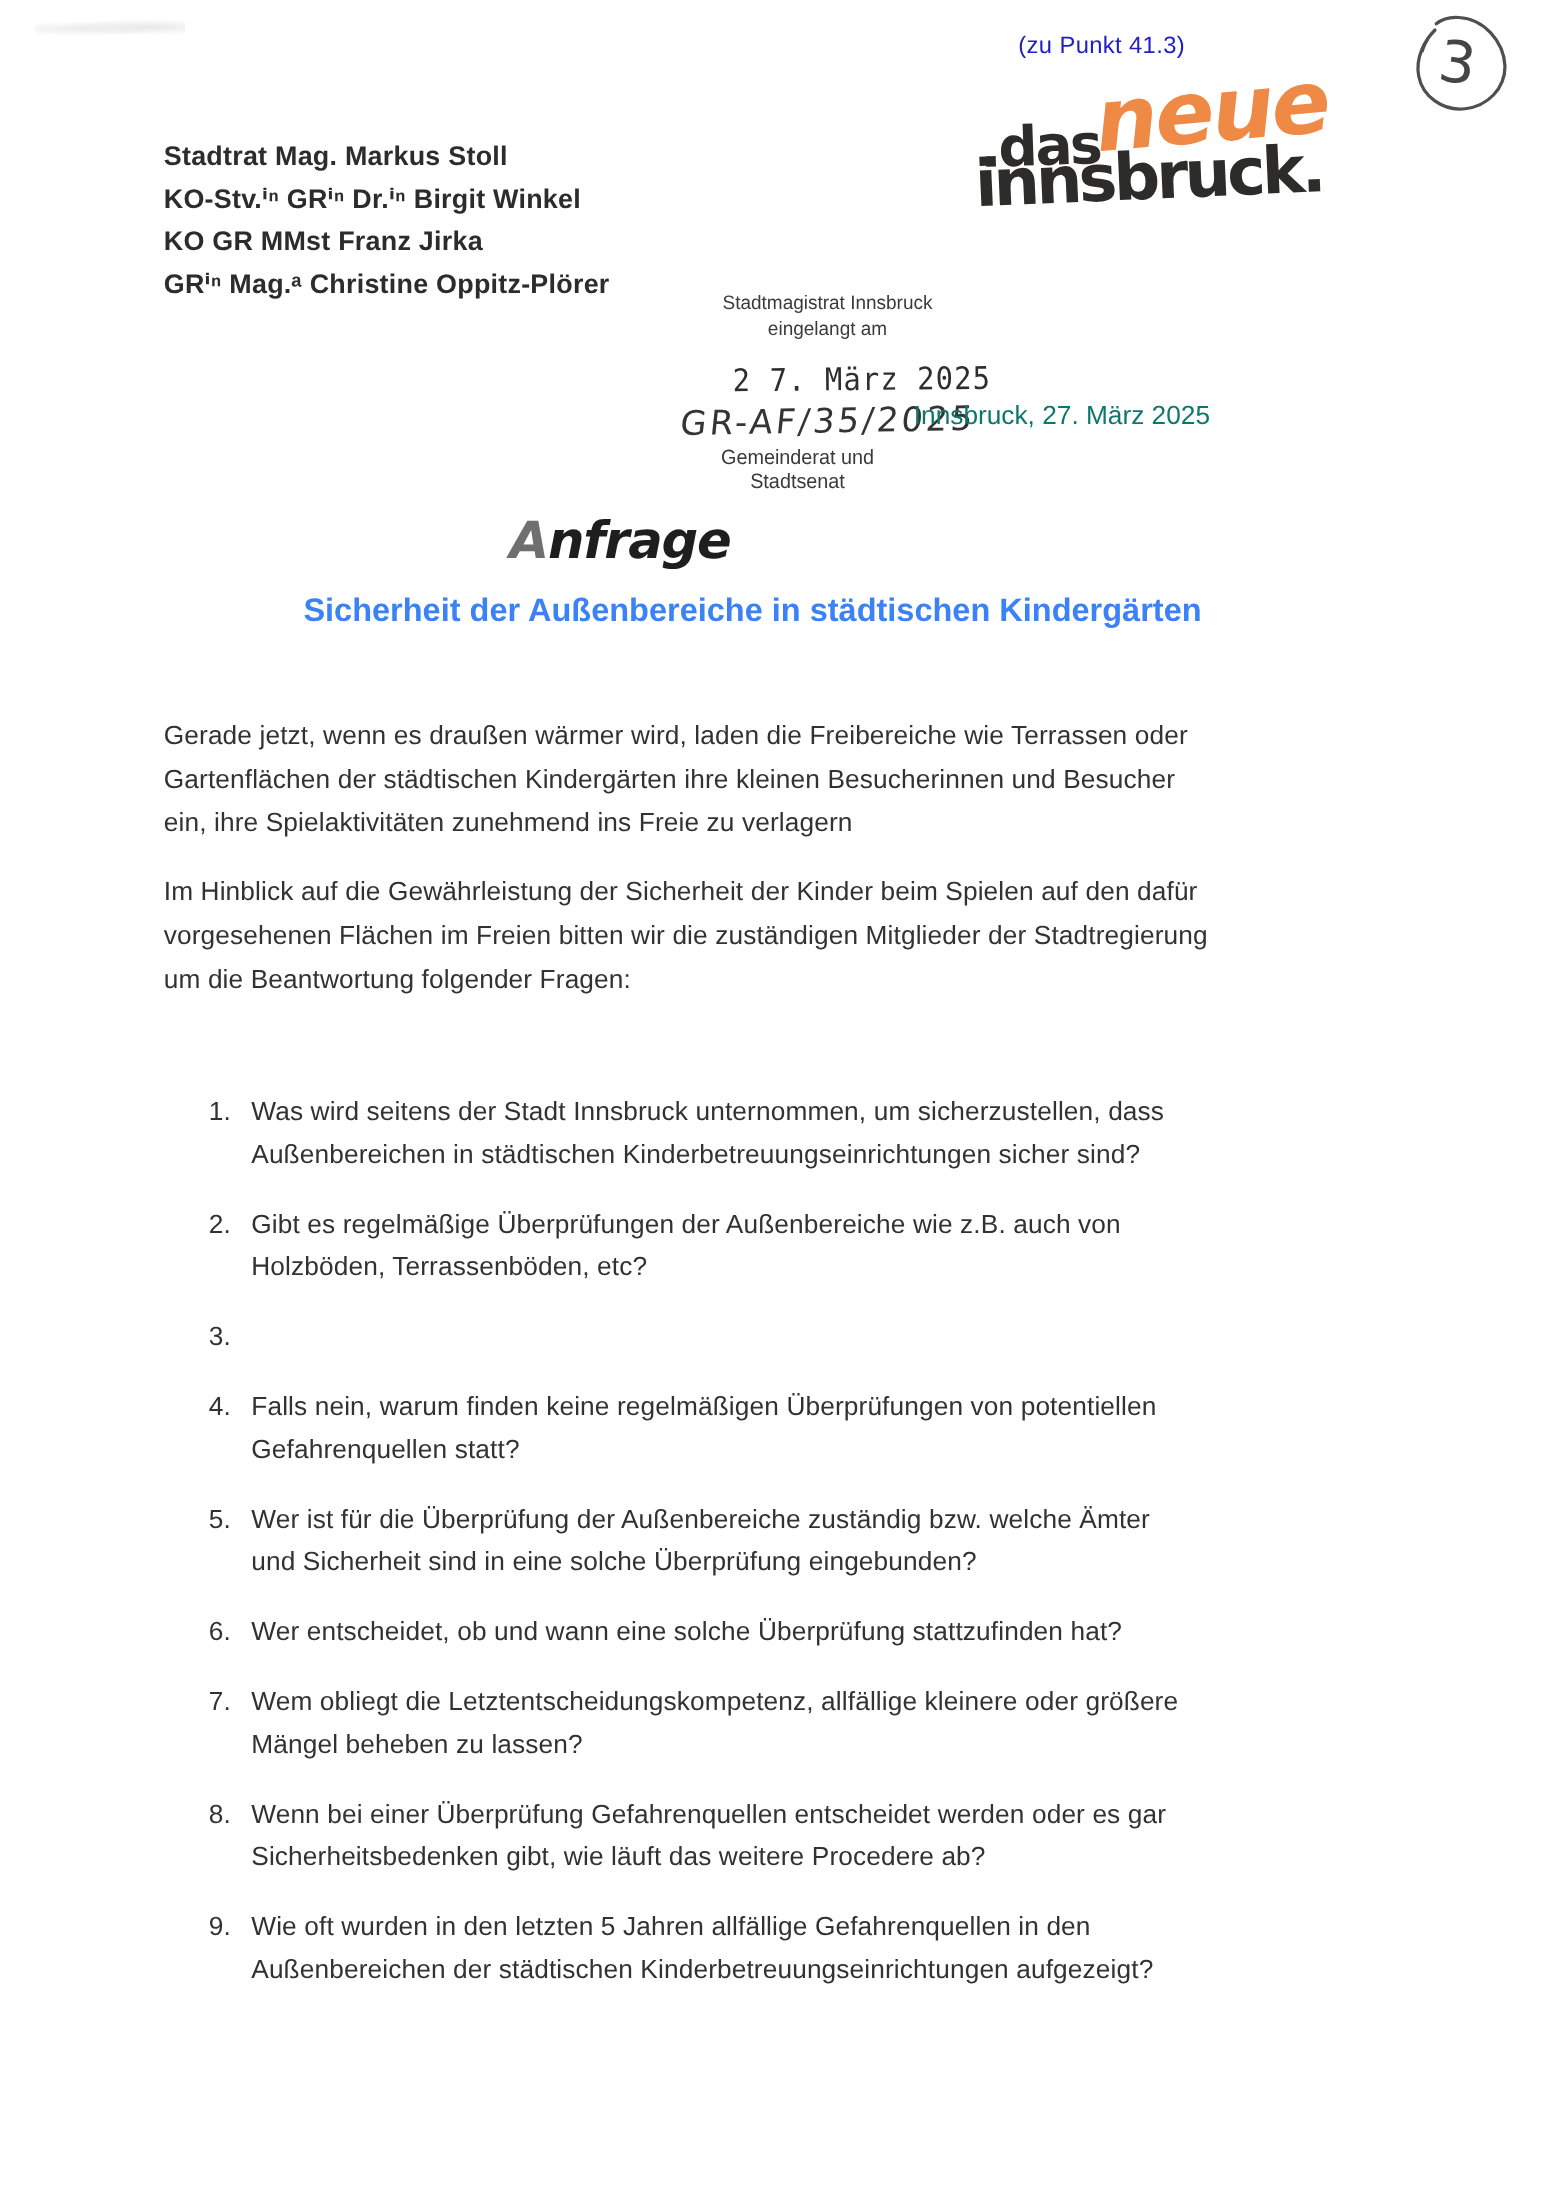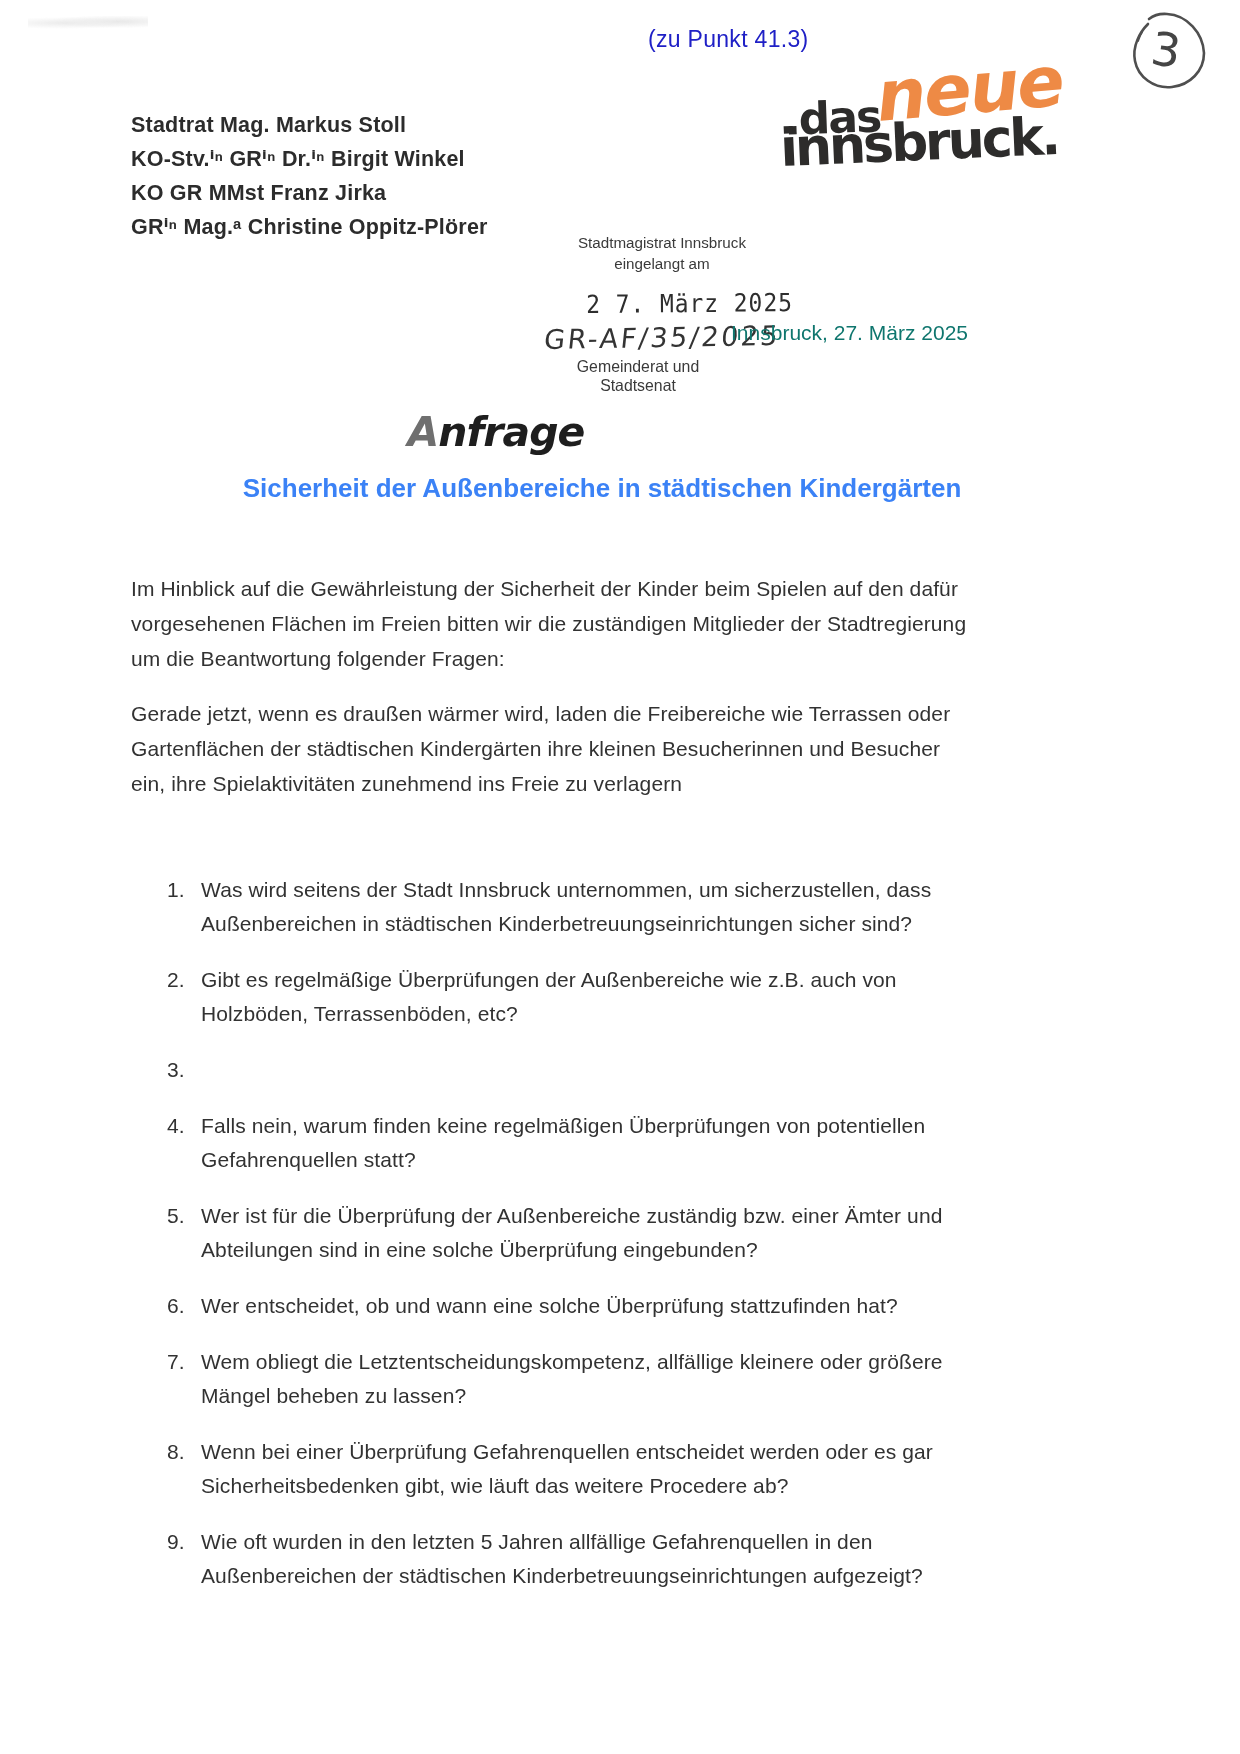--- a/index.html
+++ b/index.html
@@ -12,21 +12,21 @@
     color:#2f2f2f;
     overflow:hidden;
   }
   
   .smudge{position:absolute;left:28px;top:16px;width:120px;height:14px;
     background:radial-gradient(ellipse at 30% 50%, #dcdcdc 0%, rgba(220,220,220,0) 60%),
                radial-gradient(ellipse at 75% 40%, #d5d5d5 0%, rgba(213,213,213,0) 55%);
     opacity:.55;}
   
   .ref-note{position:absolute;left:648px;top:26px;width:300px;
-    font-size:23px;color:#1f20c6;letter-spacing:.3px;text-align:left;}
+    font-size:19px;color:#1f20c6;letter-spacing:.3px;text-align:right;}
   
   .circled{position:absolute;left:1118px;top:2px;width:96px;height:96px;}
   
   .senders{position:absolute;left:131px;top:108px;font-weight:700;font-size:21.5px;
     line-height:34px;color:#2c2c2c;letter-spacing:.2px;}
   
   .logo{position:absolute;left:780px;top:58px;width:330px;height:132px;}
   .logo .neue{position:absolute;left:96px;top:-4px;z-index:1;
     font-family:"DejaVu Sans",sans-serif;font-style:italic;font-weight:700;
     font-size:70px;line-height:1;color:#ee8a45;letter-spacing:-2px;
@@ -105,42 +105,42 @@
   <div class="file-no">GR-AF/35/2025</div>
   <div class="stamp-foot">Gemeinderat und Stadtsenat</div>
 
   <div class="dateline">Innsbruck, 27. März 2025</div>
 
   <div class="doc-title"><span class="initial">A</span><span>nfrage</span></div>
 
   <div class="subject">Sicherheit der Außenbereiche in städtischen Kindergärten</div>
 
   <div class="body">
+    <p>Gerade jetzt, wenn es draußen wärmer wird, laden die Freibereiche wie Terrassen oder Gartenflächen der städtischen Kindergärten ihre kleinen Besucherinnen und Besucher ein, ihre Spielaktivitäten zunehmend ins Freie zu verlagern</p>
     <p>Im Hinblick auf die Gewährleistung der Sicherheit der Kinder beim Spielen auf den dafür vorgesehenen Flächen im Freien bitten wir die zuständigen Mitglieder der Stadtregierung um die Beantwortung folgender Fragen:</p>
-    <p>Gerade jetzt, wenn es draußen wärmer wird, laden die Freibereiche wie Terrassen oder Gartenflächen der städtischen Kindergärten ihre kleinen Besucherinnen und Besucher ein, ihre Spielaktivitäten zunehmend ins Freie zu verlagern</p>
 
     <ol class="q-list">
       <li class="q">
         <span class="q-num">1.</span>
         <span class="q-text">Was wird seitens der Stadt Innsbruck unternommen, um sicherzustellen, dass Außenbereichen in städtischen Kinderbetreuungseinrichtungen sicher sind?</span>
       </li>
       <li class="q">
         <span class="q-num">2.</span>
         <span class="q-text">Gibt es regelmäßige Überprüfungen der Außenbereiche wie z.B. auch von Holzböden, Terrassenböden, etc?</span>
       </li>
       <li class="q">
         <span class="q-num">3.</span>
       </li>
       <li class="q">
         <span class="q-num">4.</span>
         <span class="q-text">Falls nein, warum finden keine regelmäßigen Überprüfungen von potentiellen Gefahrenquellen statt?</span>
       </li>
       <li class="q">
         <span class="q-num">5.</span>
-        <span class="q-text">Wer ist für die Überprüfung der Außenbereiche zuständig bzw. einer Ämter und Abteilungen sind in eine solche Überprüfung eingebunden?</span>
+        <span class="q-text">Wer ist für die Überprüfung der Außenbereiche zuständig bzw. welche Ämter und Sicherheit sind in eine solche Überprüfung eingebunden?</span>
       </li>
       <li class="q">
         <span class="q-num">6.</span>
         <span class="q-text">Wer entscheidet, ob und wann eine solche Überprüfung stattzufinden hat?</span>
       </li>
       <li class="q">
         <span class="q-num">7.</span>
         <span class="q-text">Wem obliegt die Letztentscheidungskompetenz, allfällige kleinere oder größere Mängel beheben zu lassen?</span>
       </li>
       <li class="q">

